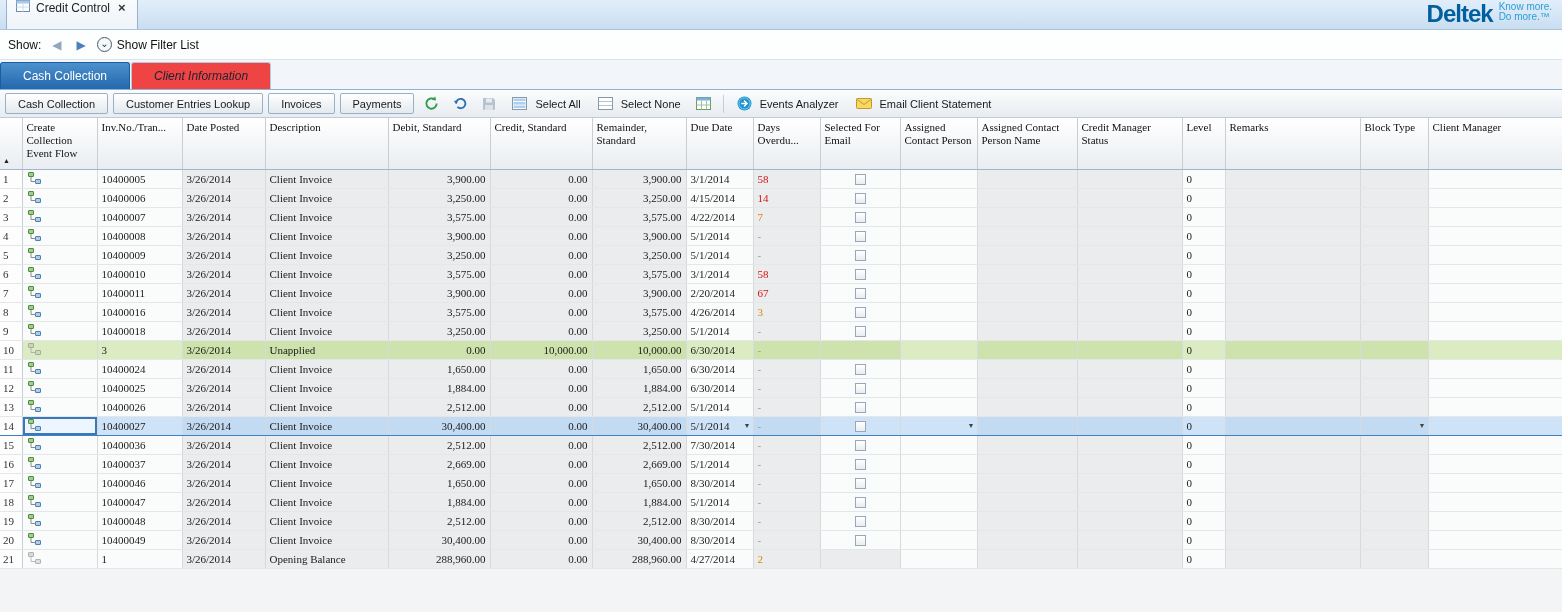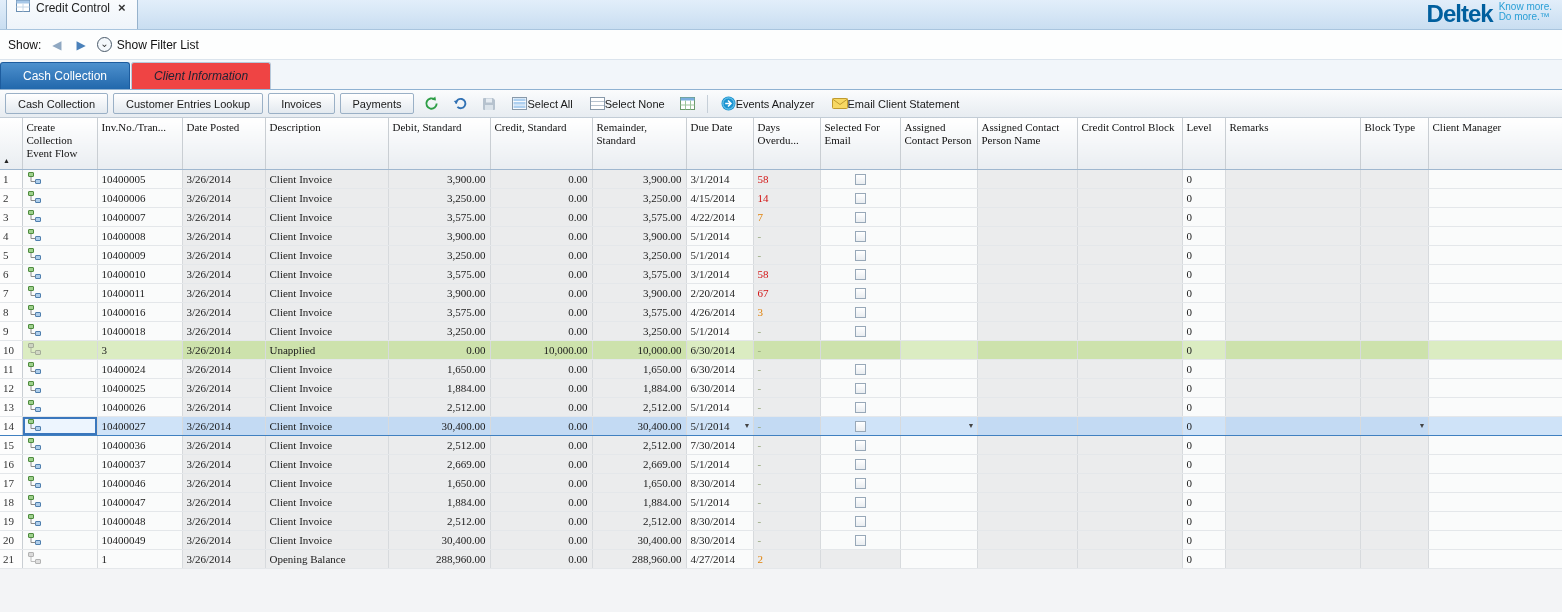--- a/index.html
+++ b/index.html
@@ -29,21 +29,21 @@
   
   .maintabs{height:30px;background:#f2f6fa;display:flex;align-items:flex-end;border-bottom:1px solid #8fb2d2;}
   .mtab{height:27px;display:flex;align-items:center;padding:0 22px;font-size:12px;border-radius:3px 3px 0 0;margin-right:1px;}
   .mtab.active{background:linear-gradient(#4d90cd,#2268ac);color:#fff;border:1px solid #1d5c9e;border-bottom:none;}
   .mtab.inactive{background:#ef4444;color:#223;border:1px solid #b6c8da;border-bottom:none;font-style:italic;}
 
   
   .toolbar{height:28px;background:linear-gradient(#fbfcfd,#e7ecf1);border-bottom:1px solid #c2ccd6;display:flex;align-items:center;gap:5px;padding:0 5px;}
   .tbtn{height:21px;display:flex;align-items:center;padding:0 12px;border:1px solid #9ab0c6;border-radius:2px;background:linear-gradient(#ffffff,#e3e9ef);font-size:11px;color:#1a1a1a;cursor:default;}
   .tool-icon-btn{width:24px;height:22px;display:flex;align-items:center;justify-content:center;border-radius:2px;cursor:default;}
-  .tool-label-btn{display:flex;align-items:center;gap:0;height:22px;padding:0 6px;font-size:11px;cursor:default;}
+  .tool-label-btn{display:flex;align-items:center;gap:8px;height:22px;padding:0 6px;font-size:11px;cursor:default;}
   .tsep{width:1px;height:18px;background:#c6cfd8;margin:0 2px;}
 
   
   .gridwrap{position:relative;height:494px;overflow:hidden;background:#f3f4f6;font-family:Liberation Serif, serif;}
   table{border-collapse:collapse;table-layout:fixed;width:1562px;}
   th{background:linear-gradient(#ffffff,#e9edf1);border-right:1px solid #c9ced3;border-bottom:1px solid #9fb7cf;font-weight:normal;font-size:11px;line-height:13px;text-align:left;vertical-align:top;padding:3px 4px;height:51px;color:#111;white-space:normal;}
   th.corner{position:relative;}
   .sort-arrow{position:absolute;left:3px;bottom:1px;font-size:7px;color:#222;}
   td{height:19px;padding:0 4px;font-size:11px;border-right:1px solid #d7dadd;border-bottom:1px solid #e4e7ea;white-space:nowrap;overflow:hidden;background:#fafbfb;vertical-align:middle;position:relative;}
   td.ro{background:#ebeced;}
@@ -200,21 +200,21 @@
             <th>Date Posted</th>
             <th>Description</th>
             <th>Debit, Standard</th>
             <th>Credit, Standard</th>
             <th>Remainder, Standard</th>
             <th>Due Date</th>
             <th>Days Overdu...</th>
             <th>Selected For Email</th>
             <th>Assigned Contact Person</th>
             <th>Assigned Contact Person Name</th>
-            <th>Credit Control Block</th>
+            <th>Credit Manager Status</th>
             <th>Level</th>
             <th>Remarks</th>
             <th>Block Type</th>
             <th>Client Manager</th>
           </tr>
         </thead>
       <tbody id="grid-body">
           <tr class="r-normal">
             <td class="c-num">1</td>
             <td class="c-flow"><span class="flow-icon"><svg width="13" height="12" viewBox="0 0 13 12">

